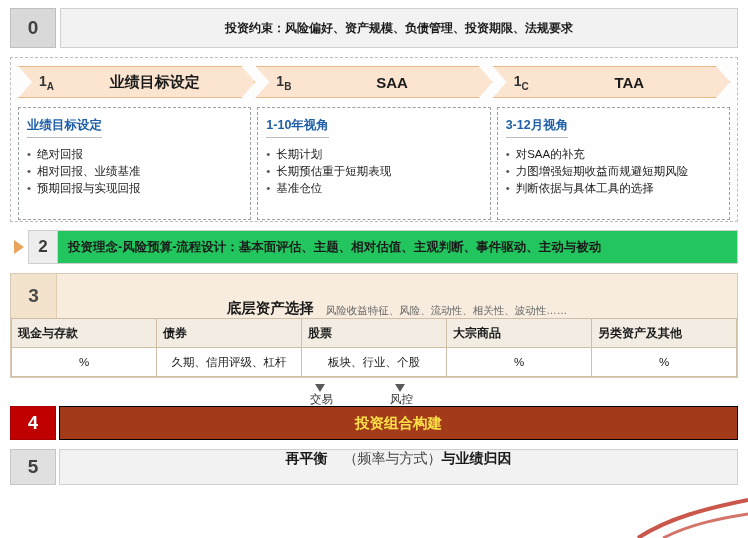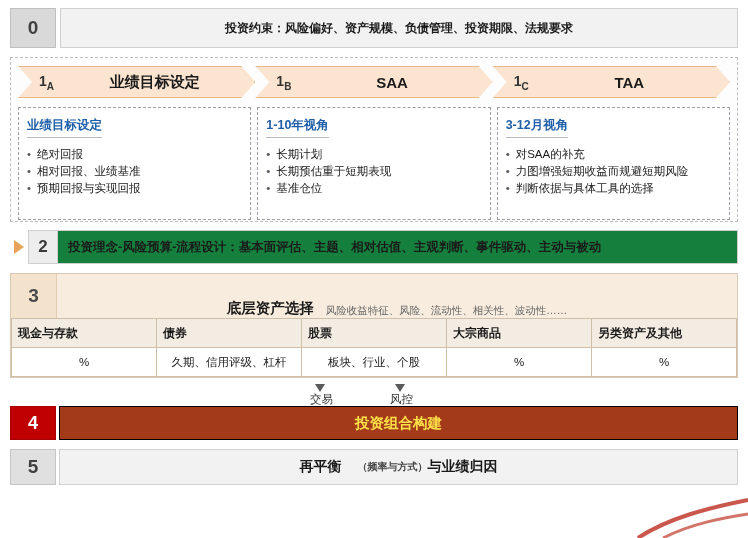--- a/index.html
+++ b/index.html
@@ -183,21 +183,21 @@
     display: flex;
     align-items: center;
     justify-content: center;
     font-size: 17px;
     font-weight: bold;
     color: #3a3a3a;
     box-sizing: border-box;
   }
   .row2 .bar {
     flex: 1;
-    background: #15803d;
+    background: #22c55e;
     border: 1px solid #d0d0d0;
     border-left: none;
     display: flex;
     align-items: center;
     padding-left: 10px;
     font-size: 12.5px;
     font-weight: bold;
     box-sizing: border-box;
   }
 
@@ -340,30 +340,29 @@
     font-weight: bold;
     color: #3f3f3f;
     box-sizing: border-box;
   }
   .row5 .bar {
     flex: 1;
     margin-left: 3px;
     background: #f2f2f2;
     border: 1px solid #d0d0d0;
     display: flex;
-    align-items: center;
     justify-content: center;
     font-size: 14px;
     font-weight: bold;
     color: #1a1a1a;
     box-sizing: border-box;
   }
   .row5 .bar .small {
-    font-size: 10px;
-    font-weight: bold;
+    font-size: 14px;
+    font-weight: normal;
     color: #444;
     padding-left: 16px;
   }
 
   
   .swoosh {
     position: absolute;
     right: 0;
     bottom: 0;
     width: 140px;

